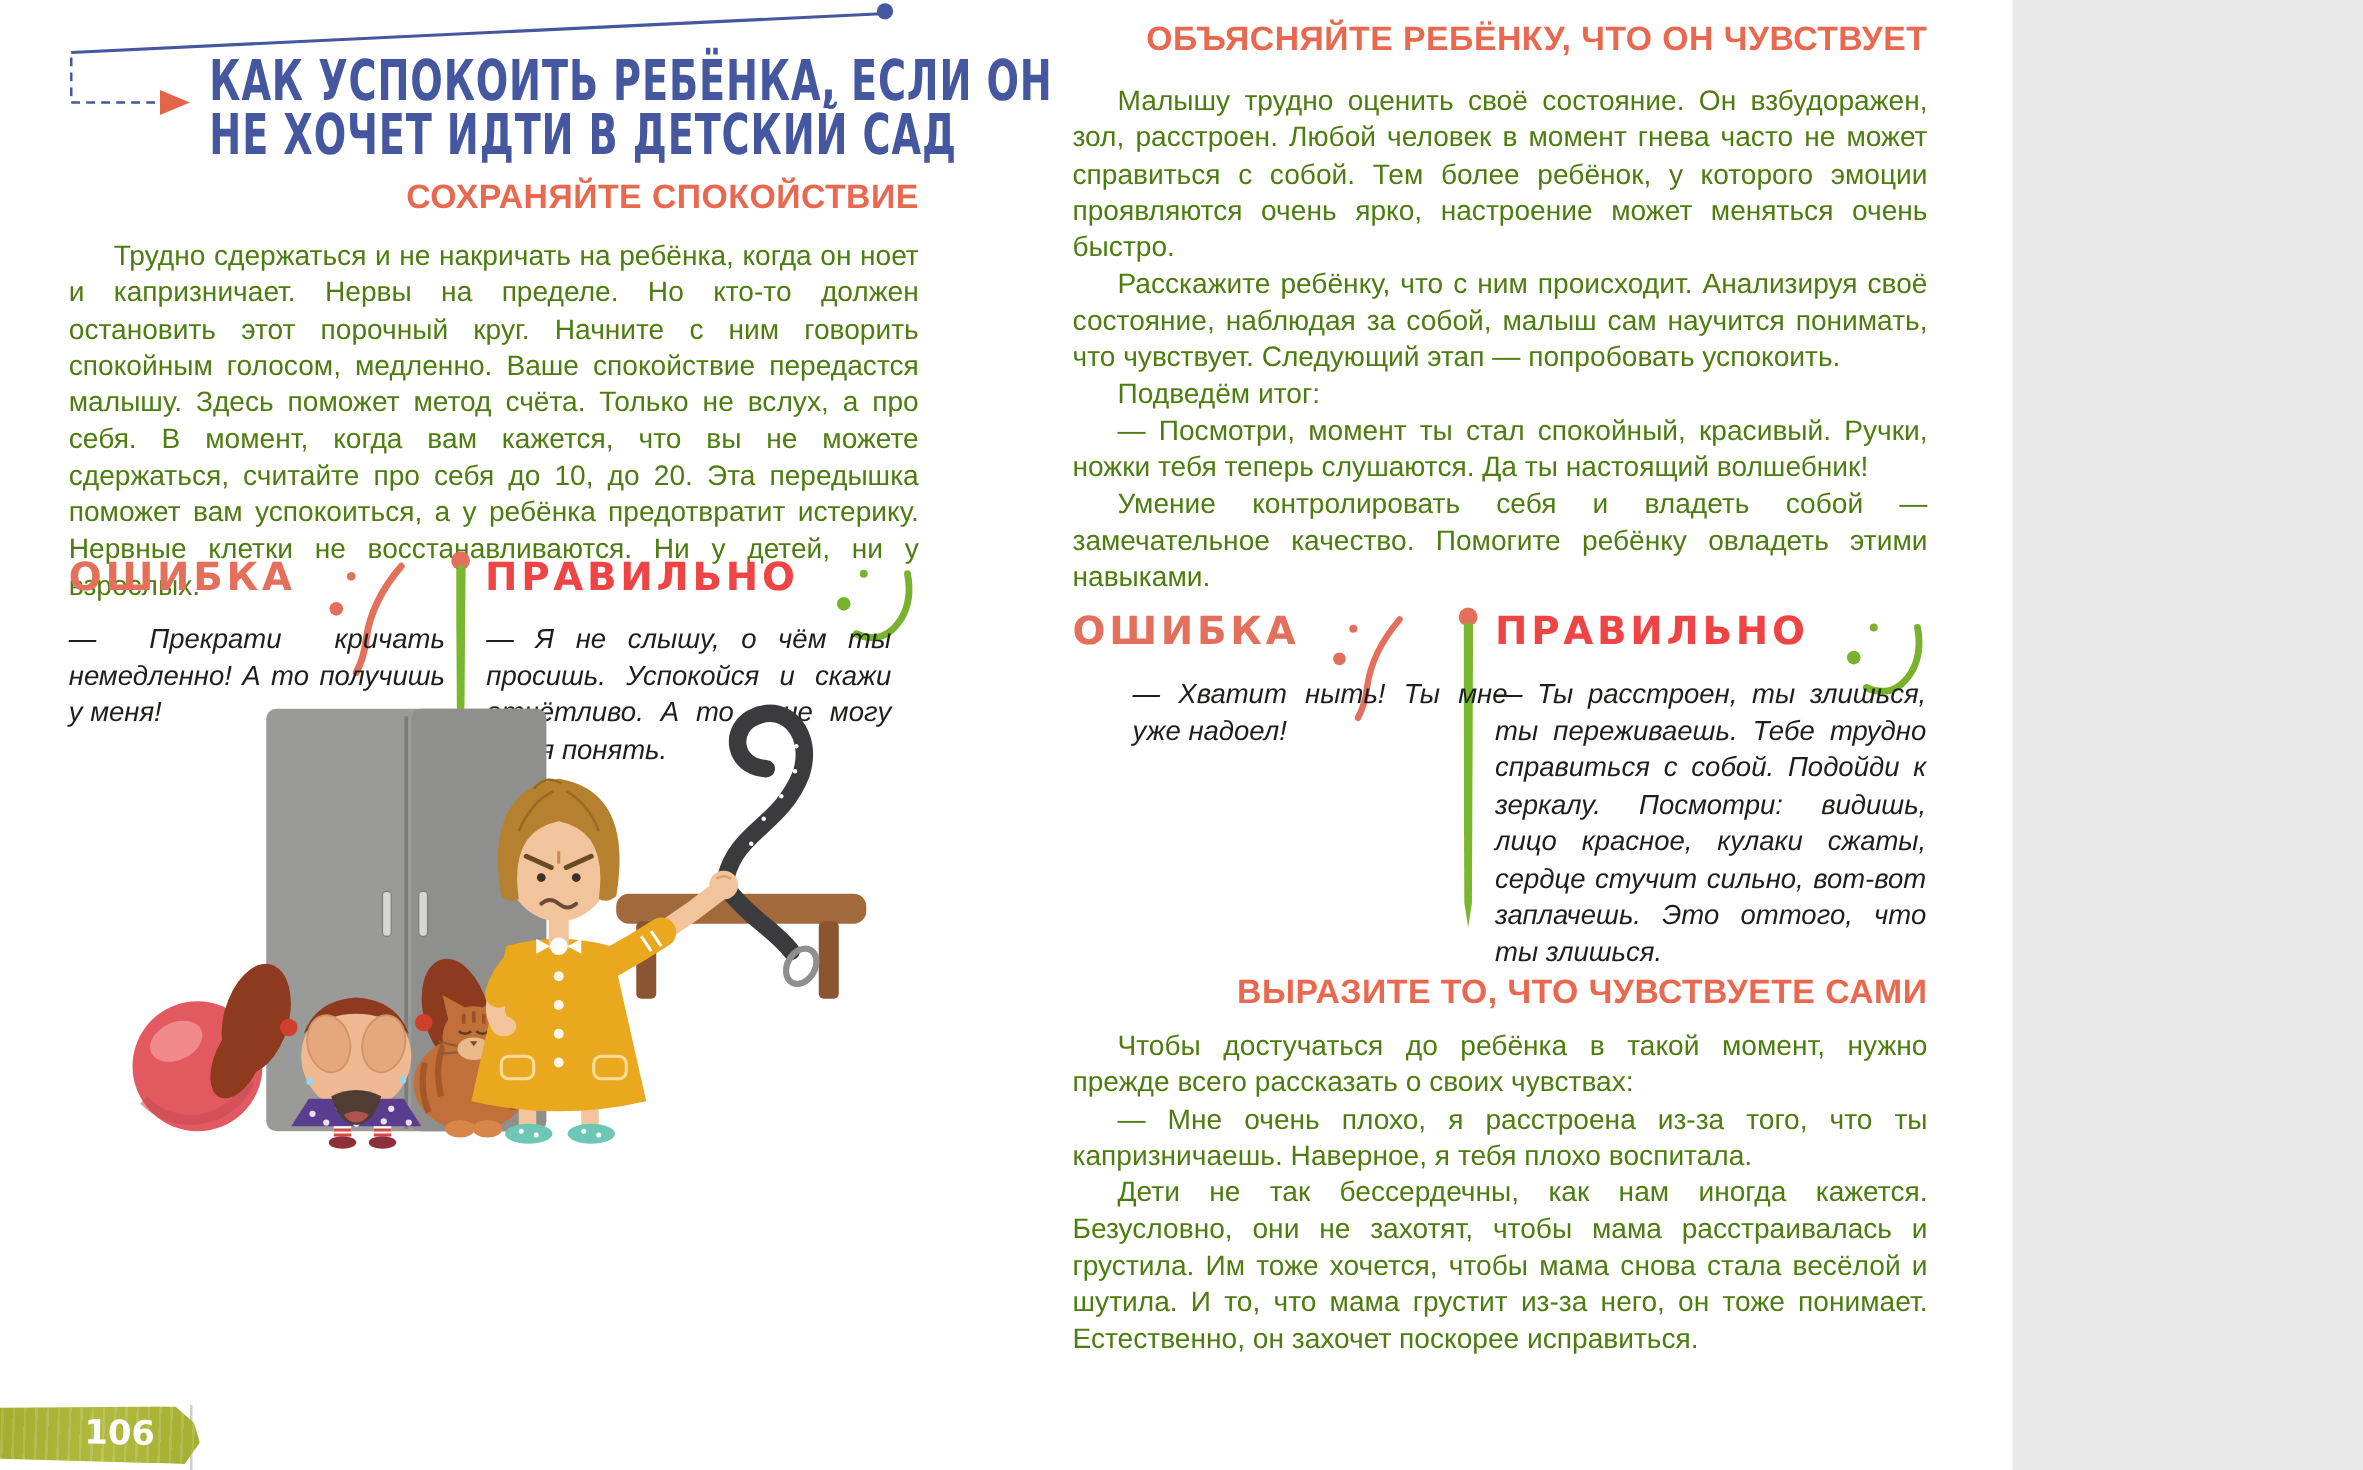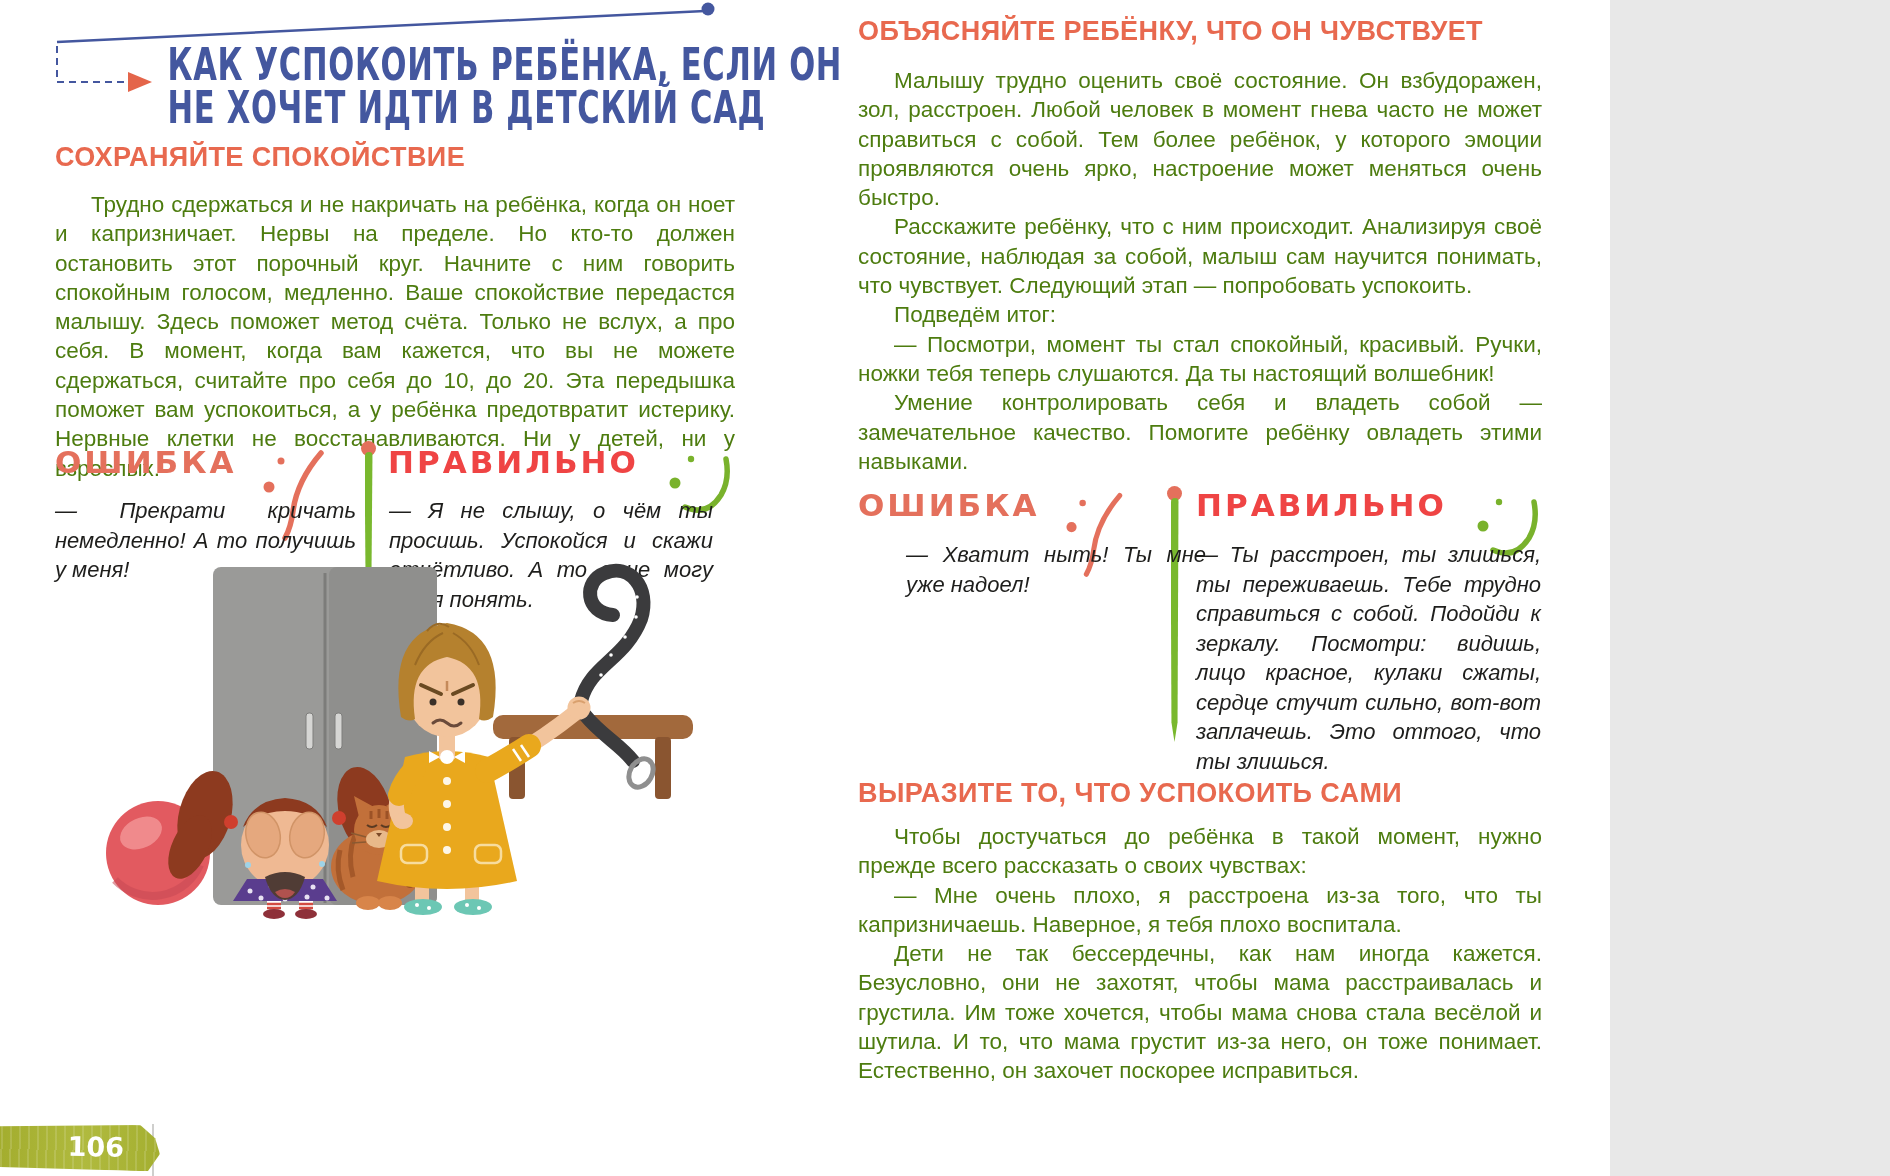--- a/index.html
+++ b/index.html
@@ -10,21 +10,21 @@
   .abs{position:absolute;}
   
   .title-line{
     position:absolute;left:58px;width:684px;text-align:center;
     font-family:"DejaVu Sans",sans-serif;font-weight:700;font-size:45px;
     color:#44579F;letter-spacing:1px;white-space:nowrap;line-height:1;
     transform:scaleX(.68);
   }
   .sect-head{
     position:absolute;font-weight:700;font-size:27px;color:#E8694F;
-    text-align:left;letter-spacing:.4px;line-height:1.15;
+    text-align:right;letter-spacing:.4px;line-height:1.15;
   }
   
   .paras p, .body-p{
     margin:0;text-indent:36px;text-align:justify;
     font-size:22.5px;line-height:29.3px;color:#4d7c0f;
   }
   .quote{
     font-style:italic;font-size:22px;line-height:29.5px;
     text-align:justify;color:#1e1e1c;margin:0;
   }
@@ -243,21 +243,21 @@
     <span class="mc-label green">ПРАВИЛЬНО</span>
     <svg width="72" height="80" viewBox="0 0 72 80">
       <circle cx="30" cy="14" r="3.2" fill="#79B22C"></circle>
       <circle cx="14" cy="38" r="5.5" fill="#79B22C"></circle>
       <path d="M24,62 Q46,72 60,50 Q69,35 65,14" stroke="#79B22C" stroke-width="5.5" fill="none" stroke-linecap="round"></path>
     </svg>
   </div>
   <p class="quote abs" style="left:906px;top:540px;width:300px">— Хватит ныть! Ты мне уже надоел!</p>
   <p class="quote abs" style="left:1196px;top:540px;width:345px">— Ты расстроен, ты злишься, ты переживаешь. Тебе трудно справиться с собой. Подойди к зеркалу. Посмотри: видишь, лицо красное, кулаки сжаты, сердце стучит сильно, вот-вот заплачешь. Это оттого, что ты злишься.</p>
 
-  <div class="sect-head" style="left:858px;top:778px;width:684px">ВЫРАЗИТЕ ТО, ЧТО УСПОКОИТЬ САМИ</div>
+  <div class="sect-head" style="left:858px;top:778px;width:684px">ВЫРАЗИТЕ ТО, ЧТО ЧУВСТВУЕТЕ САМИ</div>
 
   <div class="paras abs" style="left:858px;top:822px;width:684px">
       <p class="body-p">Чтобы достучаться до ребёнка в такой момент, нужно прежде всего рассказать о своих чувствах:</p>
       <p class="body-p">— Мне очень плохо, я расстроена из-за того, что ты капризничаешь. Наверное, я тебя плохо воспитала.</p>
       <p class="body-p">Дети не так бессердечны, как нам иногда кажется. Безусловно, они не захотят, чтобы мама расстраивалась и грустила. Им тоже хочется, чтобы мама снова стала весёлой и шутила. И то, что мама грустит из-за него, он тоже понимает. Естественно, он захочет поскорее исправиться.</p>
     </div>
 
   <div class="fold-line" style="left:152px;top:1124px;height:52px"></div>
   <div class="fold-line" style="left:1739px;top:1114px;height:62px"></div>
 

